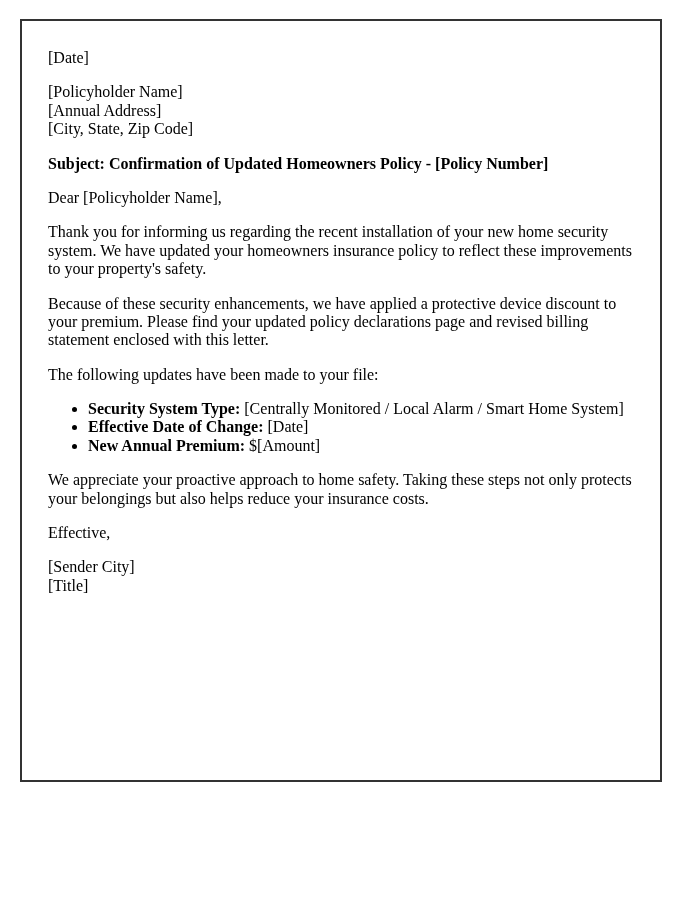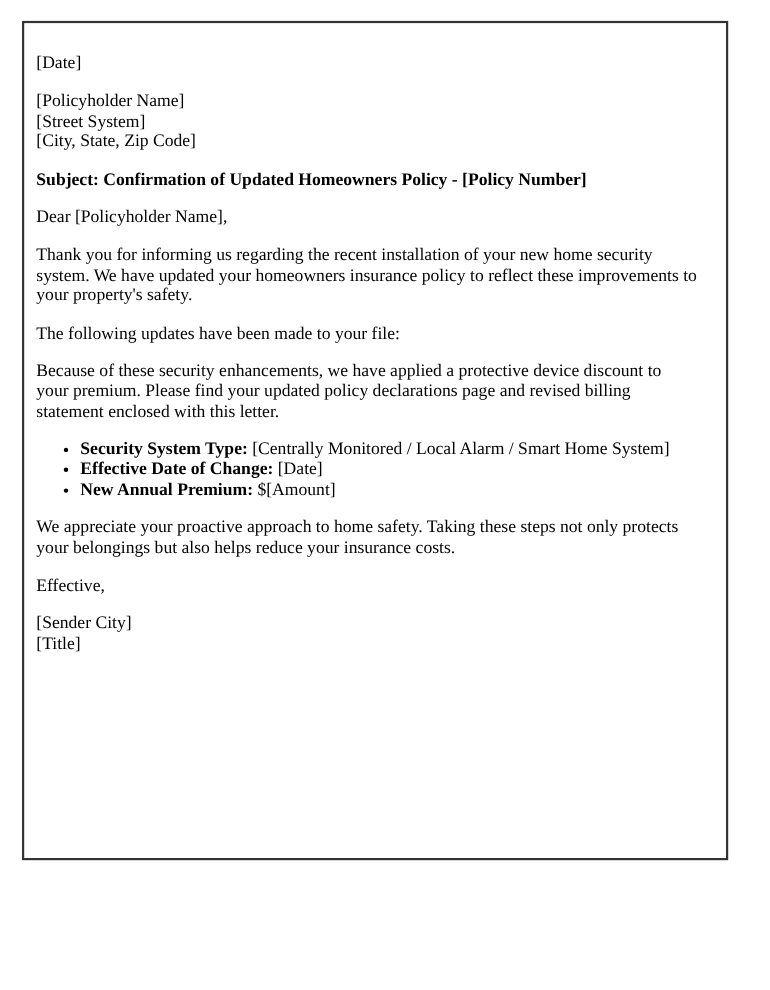--- a/index.html
+++ b/index.html
@@ -23,21 +23,21 @@
     position: relative;
   }
   .letter-frame {
     position: absolute;
     left: 20px;
     top: 19px;
     width: 642px;
     height: 763px;
     border: 2px solid var(--border-color);
     background: var(--bg-color);
-    padding: 12px 26px 26px 11px;
+    padding: 12px 26px 26px 26px;
     overflow: hidden;
   }
   .letter-frame p {
     margin: 16px 0;
   }
   .subject-line {
     font-weight: bold;
   }
   ul.updates-list {
     margin: 16px 0;
@@ -52,32 +52,32 @@
   }
 </style>
 </head>
 <body>
 
 <div class="letter-frame">
 
   <p>[Date]</p>
 
   <p><span>[Policyholder Name]</span><br>
-  <span>[Street System]</span><br>
+  <span>[Annual Address]</span><br>
   <span>[City, State, Zip Code]</span></p>
 
   <p class="subject-line">Subject: Confirmation of Updated Homeowners Policy - [Policy Number]</p>
 
   <p>Dear [Policyholder Name],</p>
 
   <p>Thank you for informing us regarding the recent installation of your new home security system. We have updated your homeowners insurance policy to reflect these improvements to your property's safety.</p>
 
+  <p>Because of these security enhancements, we have applied a protective device discount to your premium. Please find your updated policy declarations page and revised billing statement enclosed with this letter.</p>
+
   <p>The following updates have been made to your file:</p>
-
-  <p>Because of these security enhancements, we have applied a protective device discount to your premium. Please find your updated policy declarations page and revised billing statement enclosed with this letter.</p>
 
   <ul class="updates-list">
     <li><span class="bullet-label">Security System Type:</span> <span>[Centrally Monitored / Local Alarm / Smart Home System]</span></li>
     <li><span class="bullet-label">Effective Date of Change:</span> <span>[Date]</span></li>
     <li><span class="bullet-label">New Annual Premium:</span> <span>$[Amount]</span></li>
   </ul>
 
   <p>We appreciate your proactive approach to home safety. Taking these steps not only protects your belongings but also helps reduce your insurance costs.</p>
 
 

